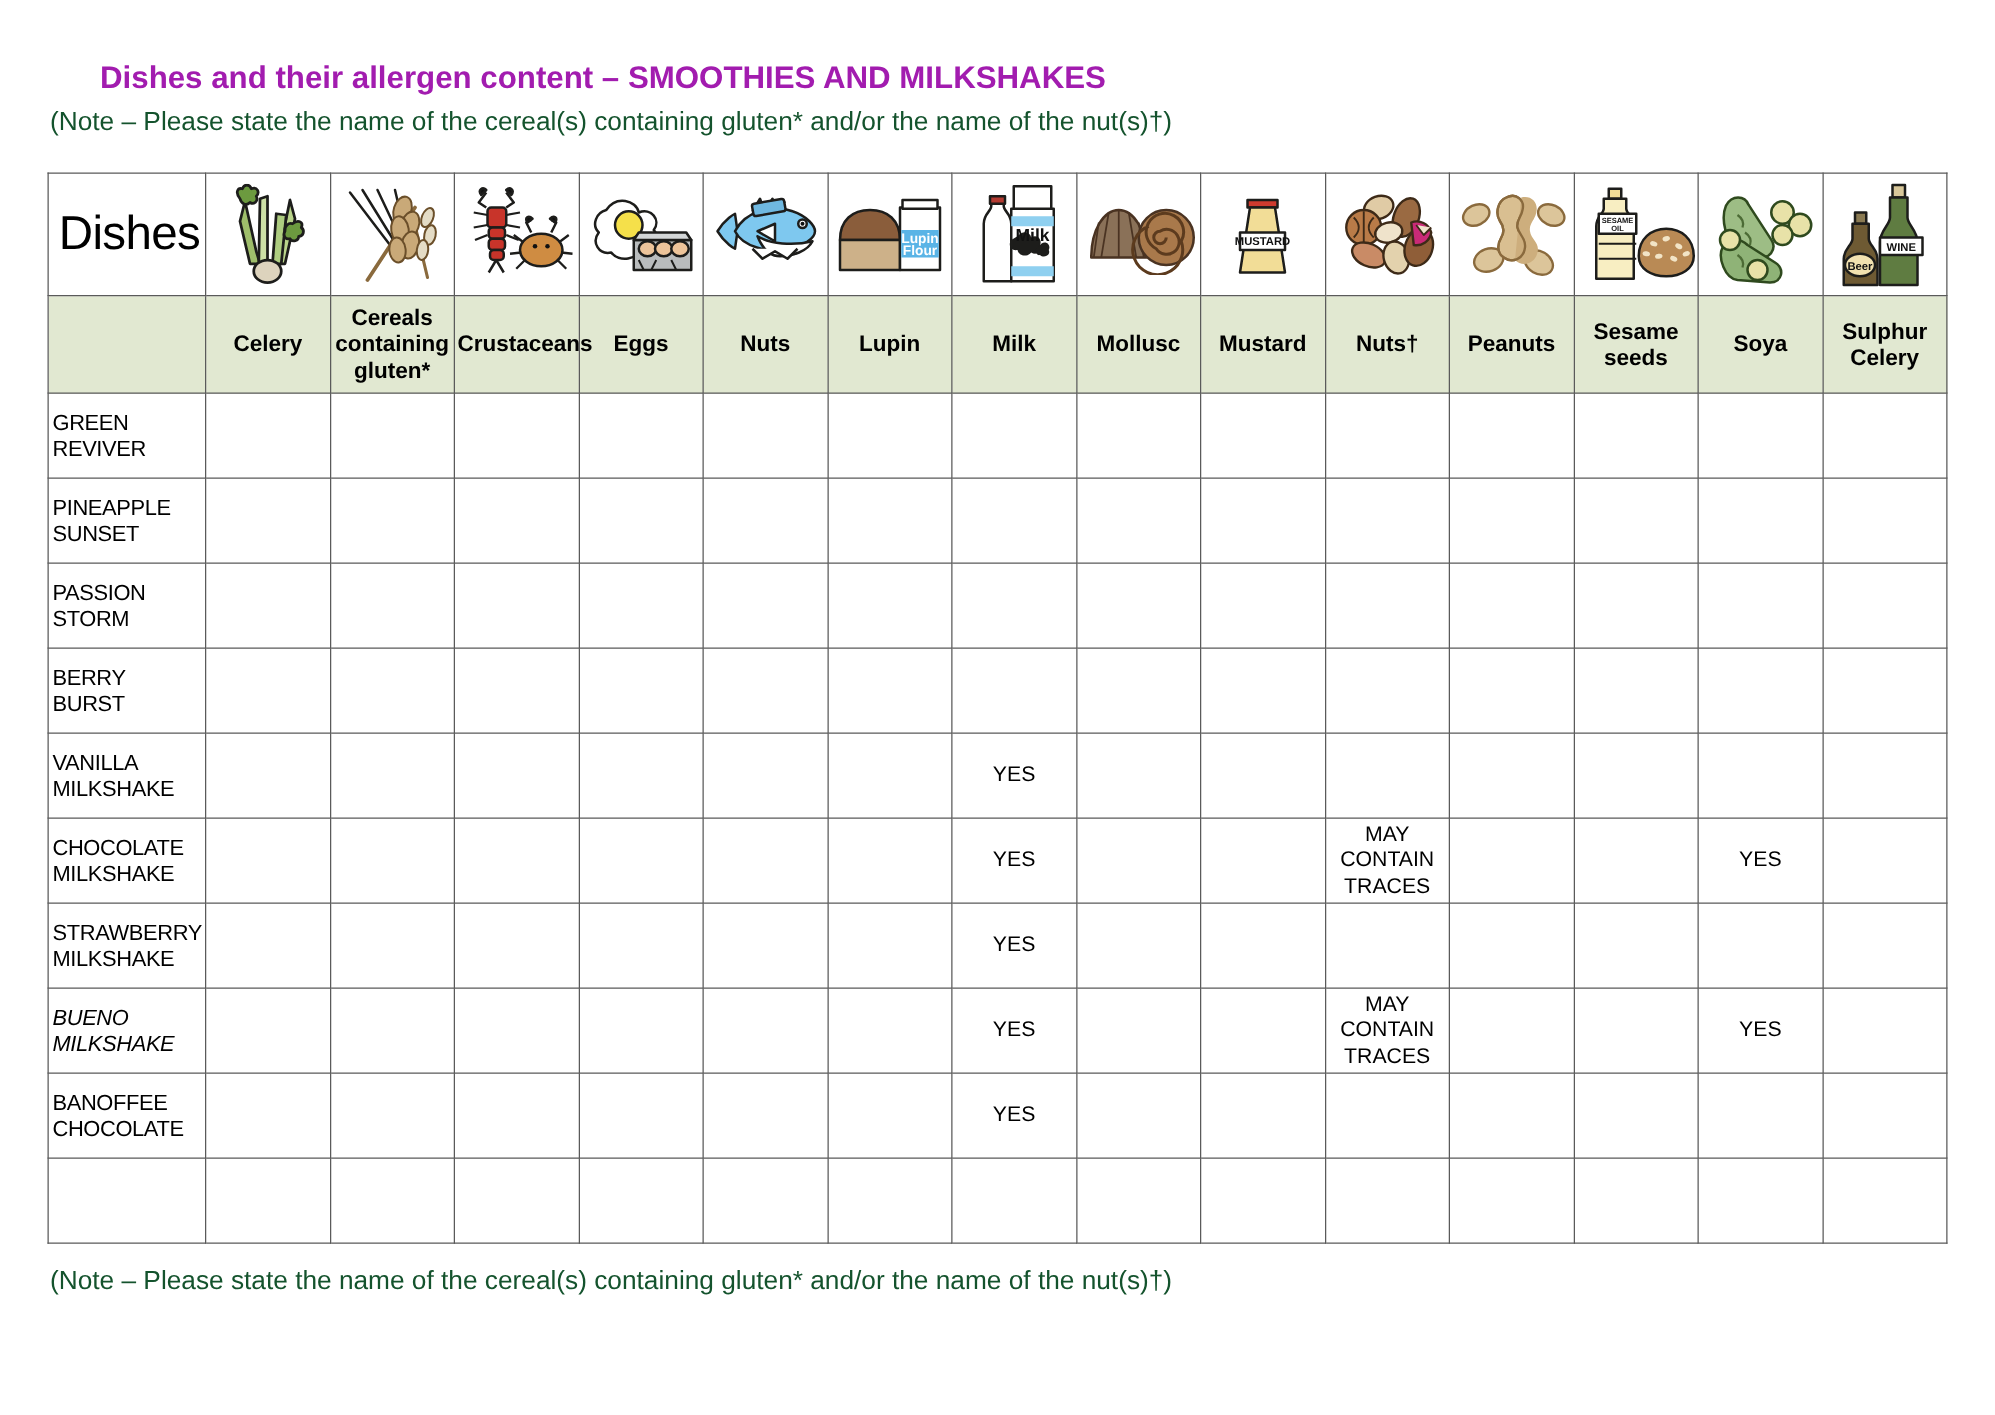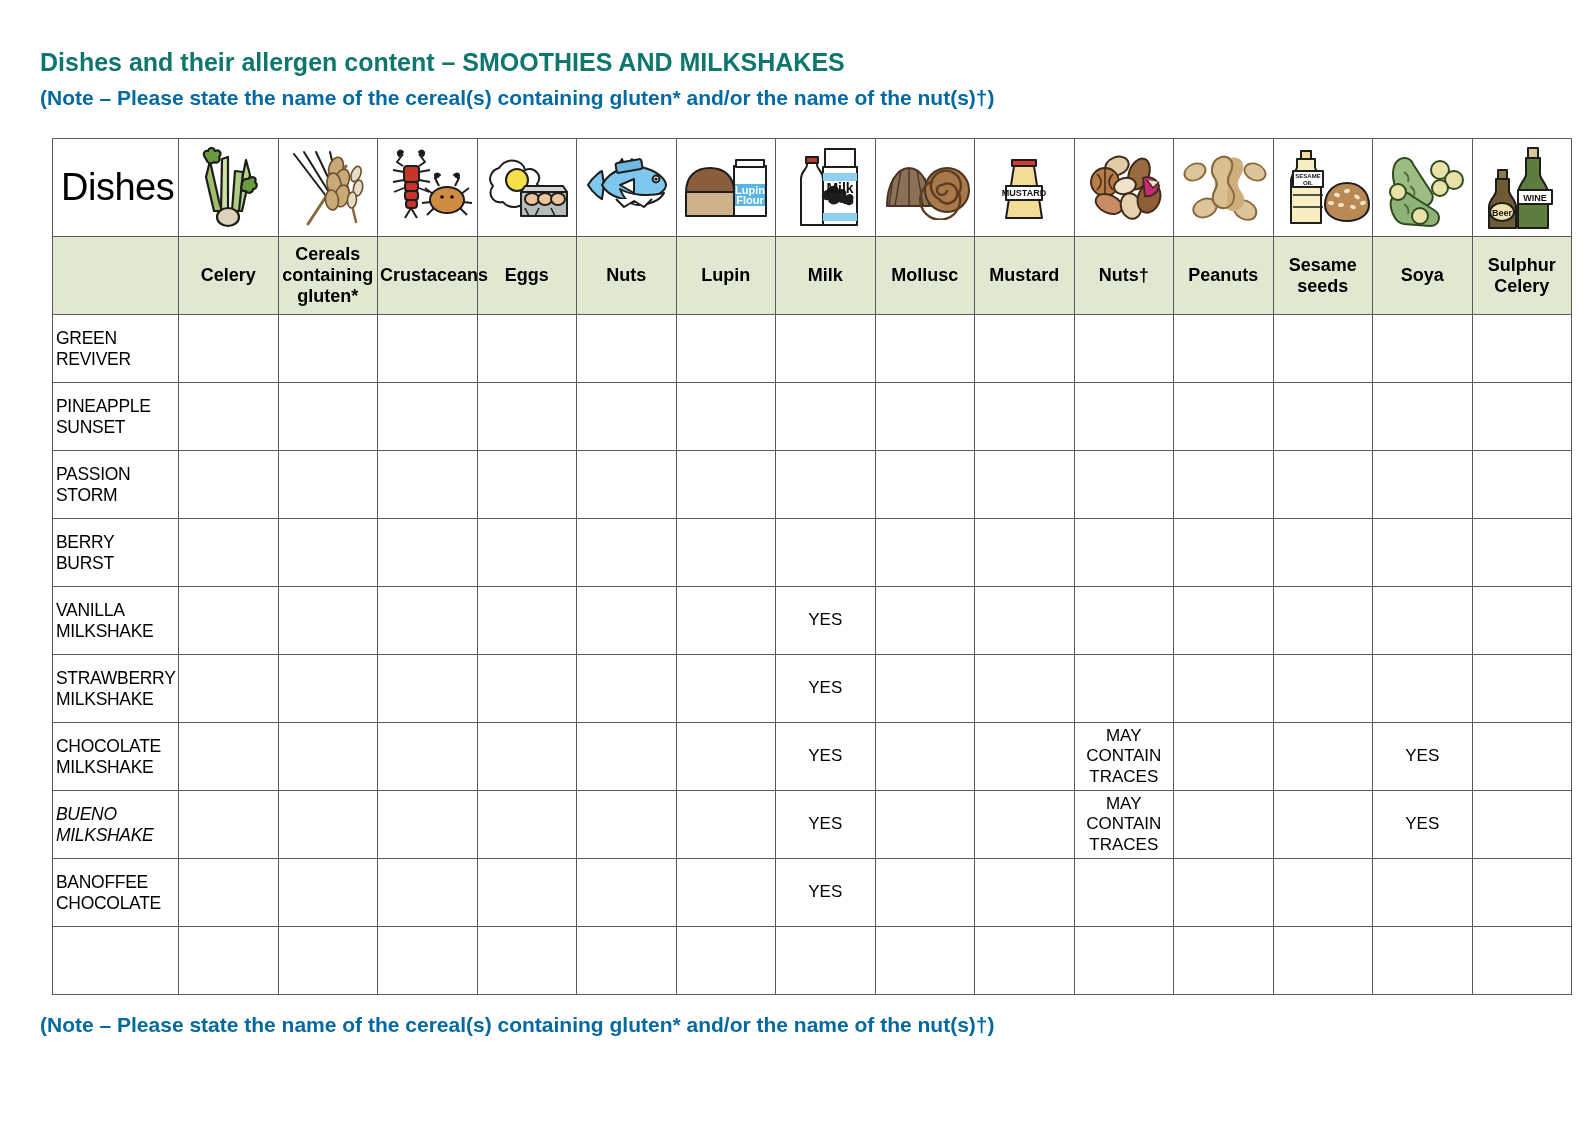--- a/index.html
+++ b/index.html
@@ -18,40 +18,41 @@
     width: 1596px;
     height: 1132px;
     box-sizing: border-box;
   }
 
   
   .section-title {
     position: absolute;
     font-size: 25px;
     font-weight: bold;
-    color: #0f766e;
+    color: #a21caf;
     letter-spacing: 0px;
     white-space: nowrap;
+    margin-left: 40px;
   }
   .section-note {
     position: absolute;
     font-size: 21px;
-    font-weight: bold;
-    color: #0369a1;
+    font-weight: normal;
+    color: #14532d;
     white-space: nowrap;
   }
   #title-top   { left: 40px; top: 48px; }
   #note-top    { left: 40px; top: 86px; }
   #title-bot   { left: 40px; top: 976px; }
   #note-bot    { left: 40px; top: 1013px; }
 
   
   .allergen-table {
     position: absolute;
-    left: 52px;
+    left: 38px;
     top: 138px;
     border-collapse: collapse;
     table-layout: fixed;
     width: 1519px;
   }
   .allergen-table td, .allergen-table th {
     border: 1px solid #5a5a5a;
     padding: 0;
     margin: 0;
     vertical-align: middle;
@@ -669,68 +670,20 @@
           </td>
           <td>
             <span class="cellval" style="white-space: pre-line;"></span>
           </td>
           <td>
             <span class="cellval" style="white-space: pre-line;"></span>
           </td>
         </tr>
         <tr class="data-row">
           <td class="dish-name">
-            <span style="display: block; white-space: pre-line;">STRAWBERRY
-MILKSHAKE</span>
-          </td>
-          <td>
-            <span class="cellval" style="white-space: pre-line;"></span>
-          </td>
-          <td>
-            <span class="cellval" style="white-space: pre-line;"></span>
-          </td>
-          <td>
-            <span class="cellval" style="white-space: pre-line;"></span>
-          </td>
-          <td>
-            <span class="cellval" style="white-space: pre-line;"></span>
-          </td>
-          <td>
-            <span class="cellval" style="white-space: pre-line;"></span>
-          </td>
-          <td>
-            <span class="cellval" style="white-space: pre-line;"></span>
-          </td>
-          <td>
-            <span class="cellval" style="white-space: pre-line;">YES</span>
-          </td>
-          <td>
-            <span class="cellval" style="white-space: pre-line;"></span>
-          </td>
-          <td>
-            <span class="cellval" style="white-space: pre-line;"></span>
-          </td>
-          <td>
-            <span class="cellval" style="white-space: pre-line;"></span>
-          </td>
-          <td>
-            <span class="cellval" style="white-space: pre-line;"></span>
-          </td>
-          <td>
-            <span class="cellval" style="white-space: pre-line;"></span>
-          </td>
-          <td>
-            <span class="cellval" style="white-space: pre-line;"></span>
-          </td>
-          <td>
-            <span class="cellval" style="white-space: pre-line;"></span>
-          </td>
-        </tr>
-        <tr class="data-row">
-          <td class="dish-name">
             <span style="display: block; white-space: pre-line;">CHOCOLATE
 MILKSHAKE</span>
           </td>
           <td>
             <span class="cellval" style="white-space: pre-line;"></span>
           </td>
           <td>
             <span class="cellval" style="white-space: pre-line;"></span>
           </td>
           <td>
@@ -760,20 +713,68 @@
 TRACES</span>
           </td>
           <td>
             <span class="cellval" style="white-space: pre-line;"></span>
           </td>
           <td>
             <span class="cellval" style="white-space: pre-line;"></span>
           </td>
           <td>
             <span class="cellval" style="white-space: pre-line;">YES</span>
+          </td>
+          <td>
+            <span class="cellval" style="white-space: pre-line;"></span>
+          </td>
+        </tr>
+        <tr class="data-row">
+          <td class="dish-name">
+            <span style="display: block; white-space: pre-line;">STRAWBERRY
+MILKSHAKE</span>
+          </td>
+          <td>
+            <span class="cellval" style="white-space: pre-line;"></span>
+          </td>
+          <td>
+            <span class="cellval" style="white-space: pre-line;"></span>
+          </td>
+          <td>
+            <span class="cellval" style="white-space: pre-line;"></span>
+          </td>
+          <td>
+            <span class="cellval" style="white-space: pre-line;"></span>
+          </td>
+          <td>
+            <span class="cellval" style="white-space: pre-line;"></span>
+          </td>
+          <td>
+            <span class="cellval" style="white-space: pre-line;"></span>
+          </td>
+          <td>
+            <span class="cellval" style="white-space: pre-line;">YES</span>
+          </td>
+          <td>
+            <span class="cellval" style="white-space: pre-line;"></span>
+          </td>
+          <td>
+            <span class="cellval" style="white-space: pre-line;"></span>
+          </td>
+          <td>
+            <span class="cellval" style="white-space: pre-line;"></span>
+          </td>
+          <td>
+            <span class="cellval" style="white-space: pre-line;"></span>
+          </td>
+          <td>
+            <span class="cellval" style="white-space: pre-line;"></span>
+          </td>
+          <td>
+            <span class="cellval" style="white-space: pre-line;"></span>
           </td>
           <td>
             <span class="cellval" style="white-space: pre-line;"></span>
           </td>
         </tr>
         <tr class="data-row">
           <td class="dish-name">
             <span style="display: block; white-space: pre-line; font-style: italic;">BUENO
 MILKSHAKE</span>
           </td>

